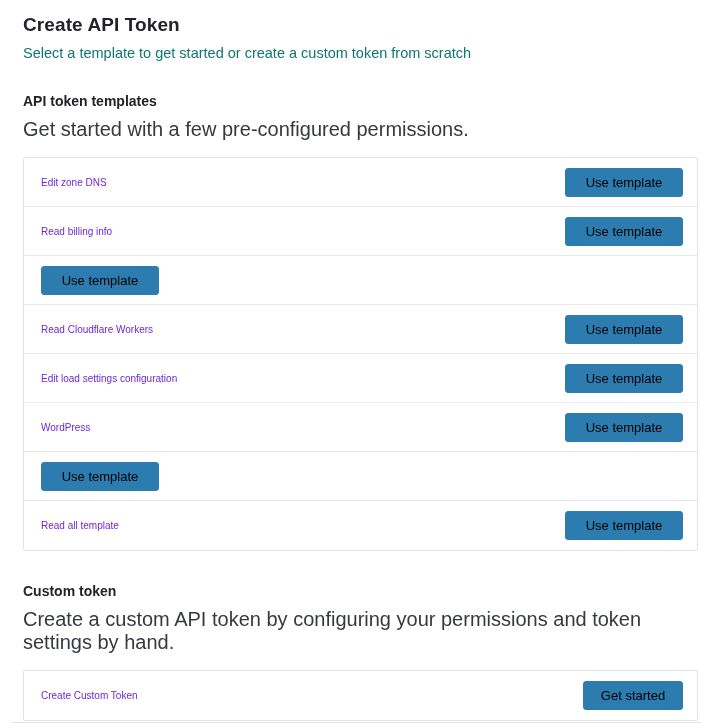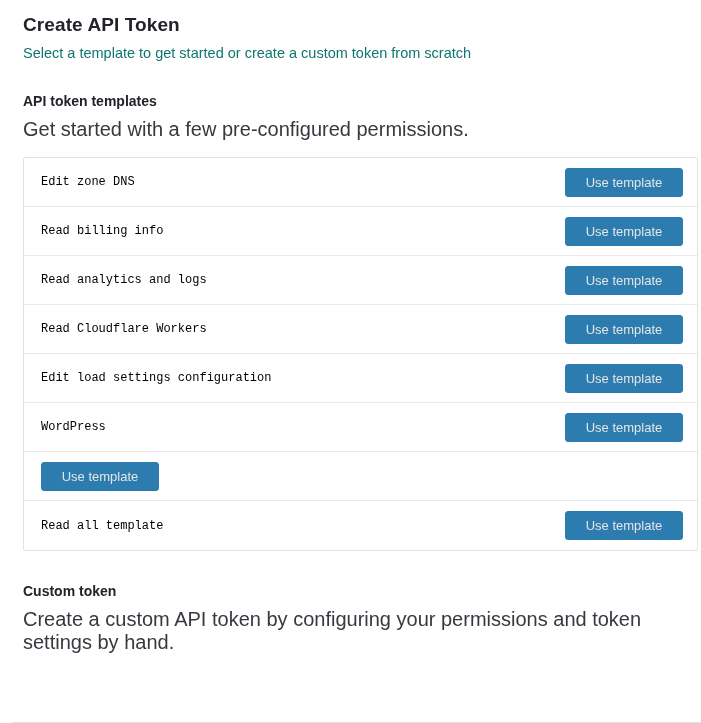--- a/index.html
+++ b/index.html
@@ -61,30 +61,29 @@
   .row {
     display: flex;
     align-items: center;
     justify-content: space-between;
     height: 49px;
     padding: 0 14px 0 17px;
     border-bottom: 1px solid #e9e9e9;
   }
   .row:last-child { border-bottom: none; }
   .row-label {
-    font-size: 12px;
-    color: #000000;
-    font-family: Liberation Mono, monospace;
+    font-size: 10px;
+    color: #6d28d9;
   }
   .btn {
     display: inline-flex;
     align-items: center;
     justify-content: center;
     background: #2c7cb0;
-    color: #e5e5e5;
+    color: #000000;
     border: 1px solid #2c7cb0;
     border-radius: 3px;
     font-size: 13px;
     font-family: "Liberation Sans", sans-serif;
     height: 29px;
     padding: 0 13px;
     cursor: pointer;
     white-space: nowrap;
   }
   .btn-template { min-width: 118px; }
@@ -113,21 +112,20 @@
         <span class="row-label">Edit zone DNS</span>
         <button class="btn btn-template">Use template</button>
       </div>
 
       <div class="row">
         <span class="row-label">Read billing info</span>
         <button class="btn btn-template">Use template</button>
       </div>
 
       <div class="row">
-        <span class="row-label">Read analytics and logs</span>
         <button class="btn btn-template">Use template</button>
       </div>
 
       <div class="row">
         <span class="row-label">Read Cloudflare Workers</span>
         <button class="btn btn-template">Use template</button>
       </div>
 
       <div class="row">
         <span class="row-label">Edit load settings configuration</span>
@@ -146,15 +144,21 @@
       <div class="row">
         <span class="row-label">Read all template</span>
         <button class="btn btn-template">Use template</button>
       </div>
 
     </div>
 
     <div class="section-heading">Custom token</div>
     <div class="section-desc">Create a custom API token by configuring your permissions and token settings by hand.</div>
 
+    <div class="card custom-card">
+      <div class="row">
+        <span class="row-label">Create Custom Token</span>
+        <button class="btn btn-started">Get started</button>
+      </div>
+    </div>
 
   </div>
 </div>
 
 </body></html>

